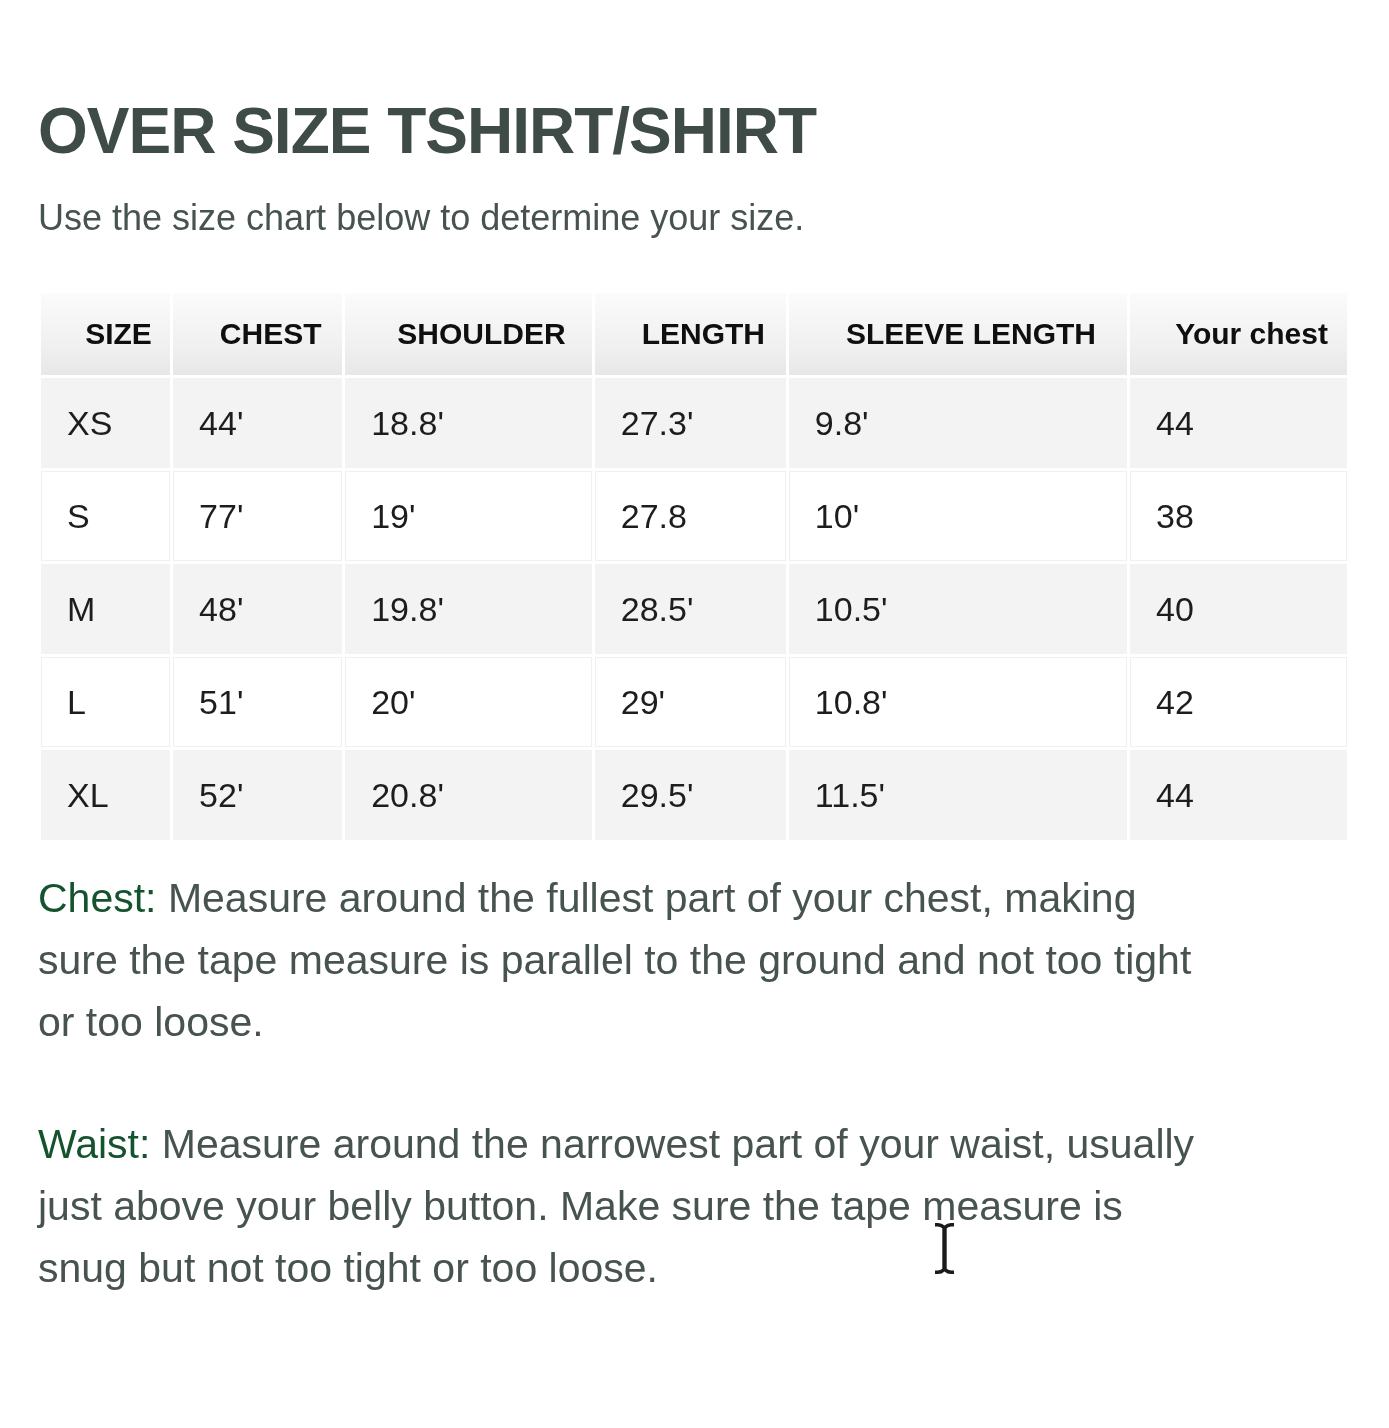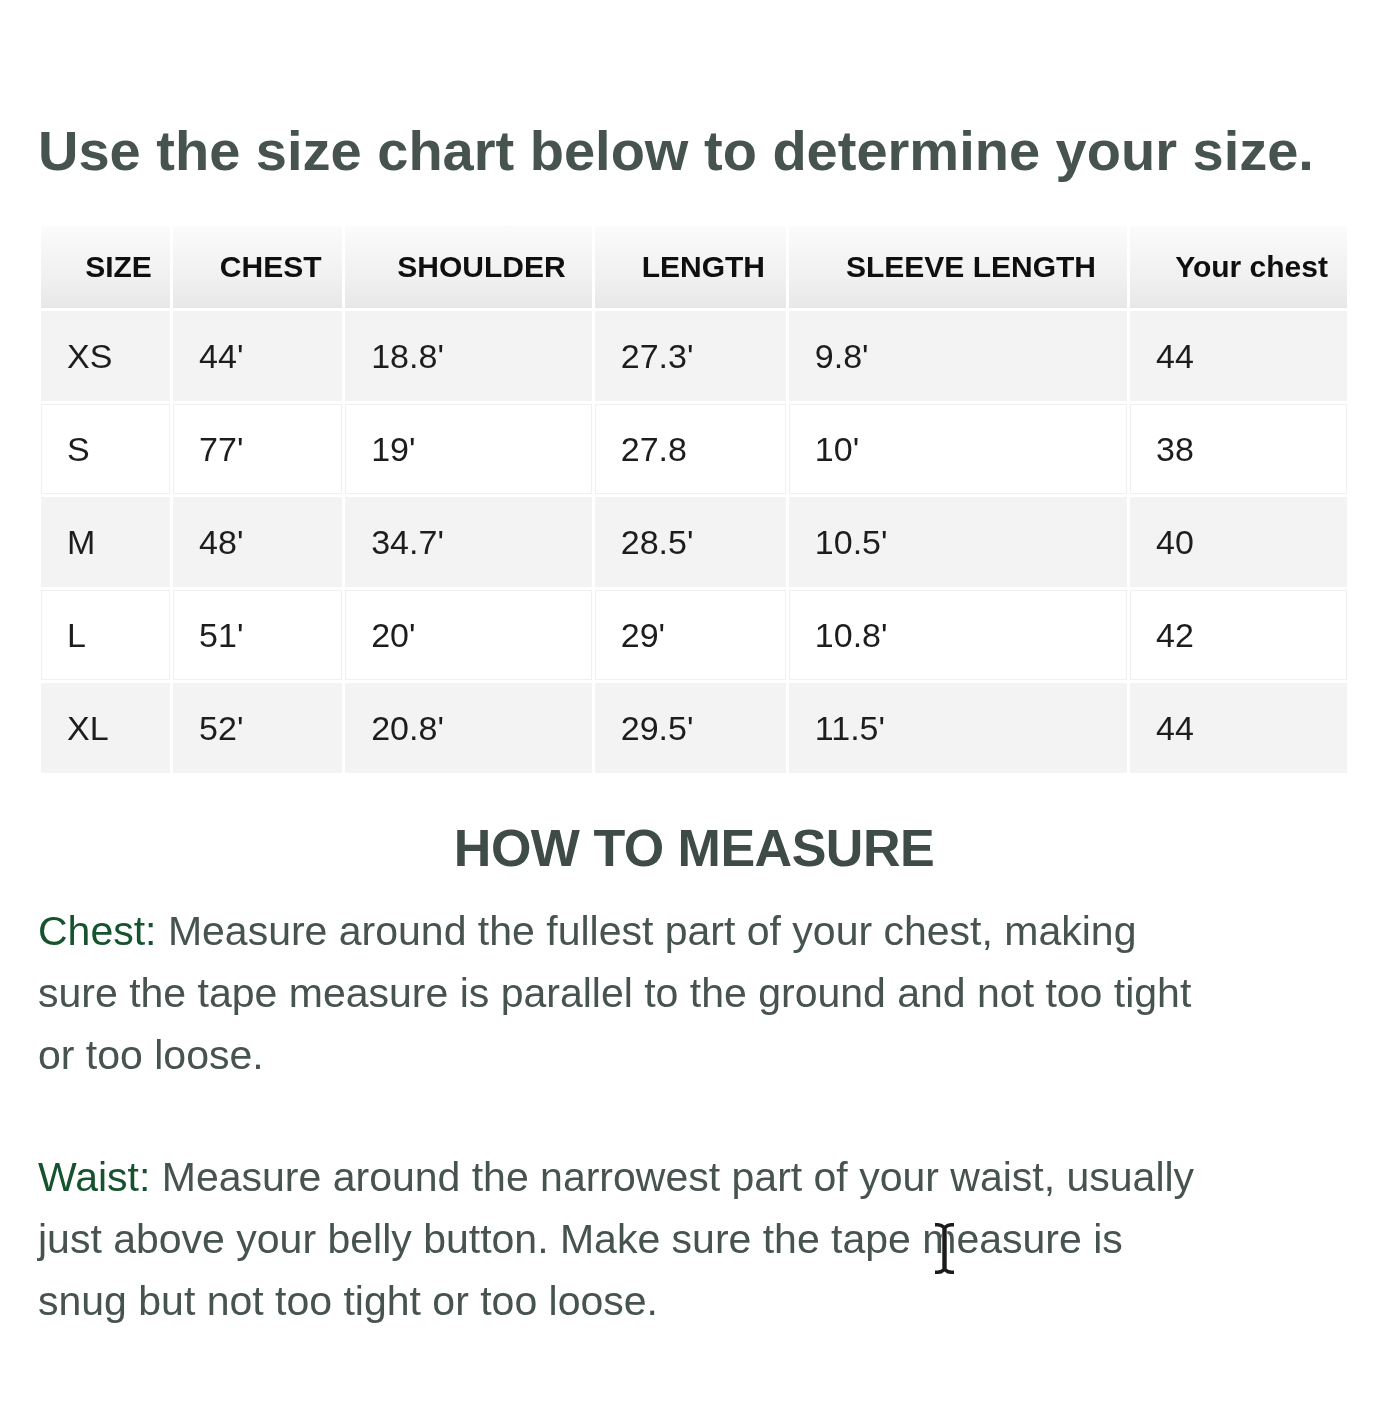--- a/index.html
+++ b/index.html
@@ -21,23 +21,23 @@
   .title {
     margin: 0;
     font-size: 64px;
     line-height: 67px;
     font-weight: bold;
     letter-spacing: -1px;
     color: #3e4b46;
   }
   .subtitle {
     margin: 26px 0 0 0;
-    font-size: 56px;
+    font-size: 36px;
     line-height: 53px;
-    font-weight: 700;
+    font-weight: 400;
     color: #47534f;
   }
   table.size-table {
     margin-top: 46px;
     width: 100%;
     border-collapse: separate;
     border-spacing: 3px;
     table-layout: fixed;
   }
   table.size-table th {
@@ -98,20 +98,21 @@
     width: 26px;
     height: 54px;
     pointer-events: none;
   }
 </style>
 </head>
 <body>
 
 <div class="page">
 
+  <h1 class="title">OVER SIZE TSHIRT/SHIRT</h1>
 
   <p class="subtitle">Use the size chart below to determine your size.</p>
 
   <table class="size-table">
     <colgroup>
       <col style="width:10%">
       <col style="width:13.1%">
       <col style="width:19.1%">
       <col style="width:14.8%">
       <col style="width:26.2%">
@@ -140,21 +141,21 @@
           <td>S</td>
           <td>77'</td>
           <td>19'</td>
           <td>27.8</td>
           <td>10'</td>
           <td>38</td>
         </tr>
         <tr>
           <td>M</td>
           <td>48'</td>
-          <td>34.7'</td>
+          <td>19.8'</td>
           <td>28.5'</td>
           <td>10.5'</td>
           <td>40</td>
         </tr>
         <tr>
           <td>L</td>
           <td>51'</td>
           <td>20'</td>
           <td>29'</td>
           <td>10.8'</td>
@@ -164,21 +165,20 @@
           <td>XL</td>
           <td>52'</td>
           <td>20.8'</td>
           <td>29.5'</td>
           <td>11.5'</td>
           <td>44</td>
         </tr>
       </tbody>
   </table>
 
-  <h2 class="measure-heading">HOW TO MEASURE</h2>
 
   <p class="measure-para">
     <b>Chest:</b><span class="para-lines"> Measure around the fullest part of your chest, making
 sure the tape measure is parallel to the ground and not too tight
 or too loose.</span>
   </p>
 
   <p class="measure-para">
     <b>Waist:</b><span class="para-lines"> Measure around the narrowest part of your waist, usually
 just above your belly button. Make sure the tape measure is

